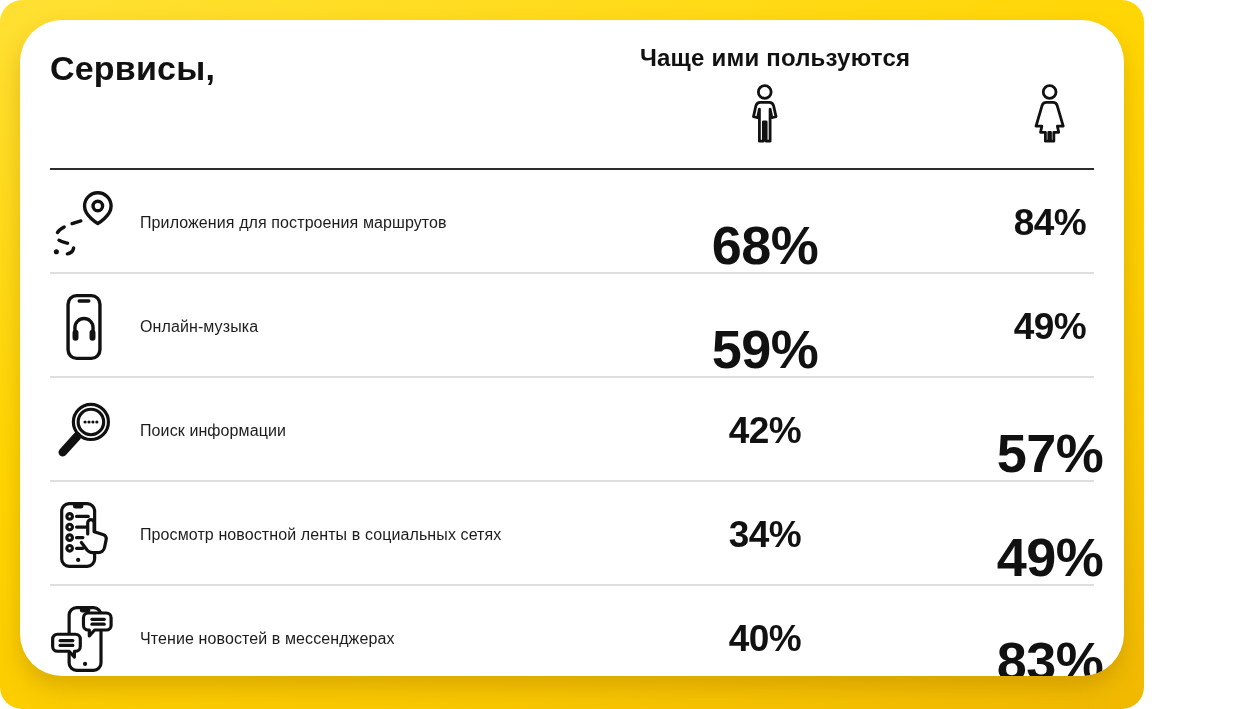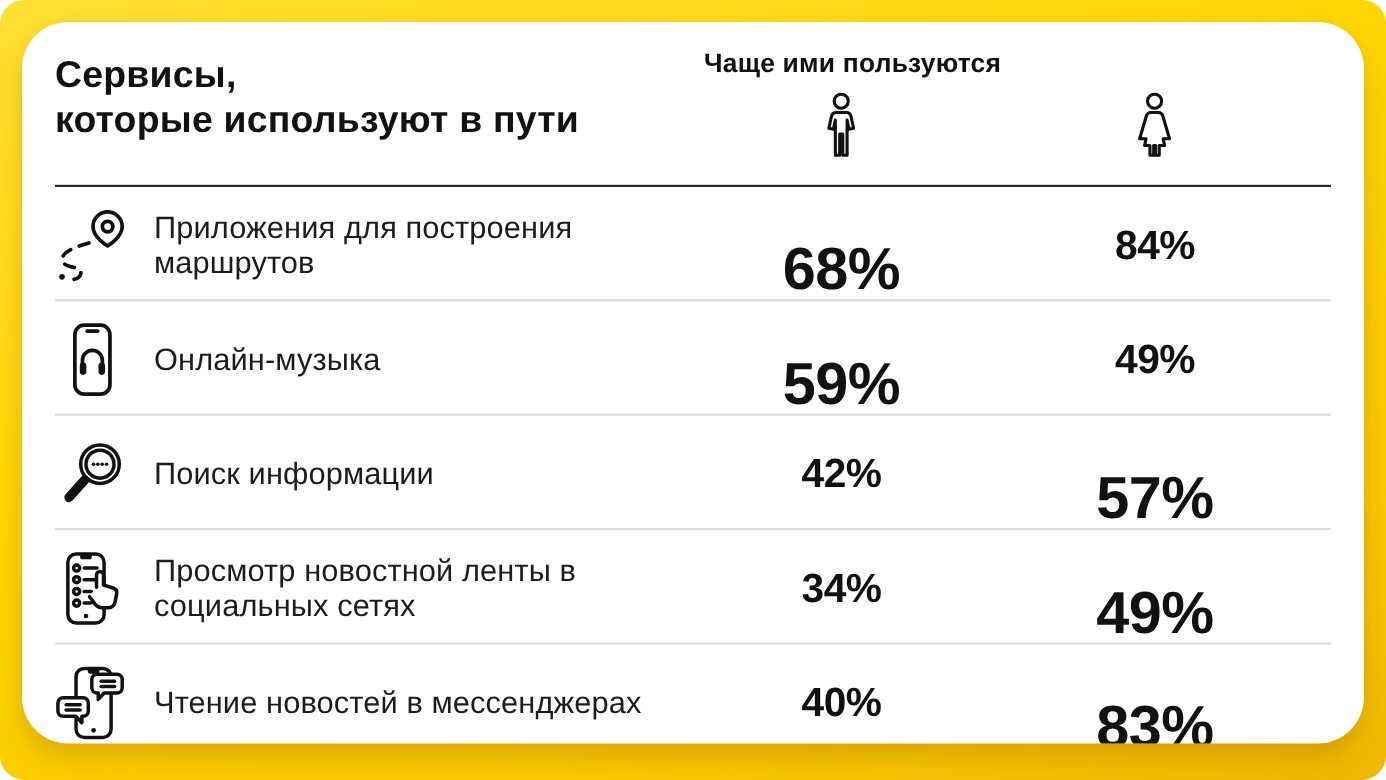--- a/index.html
+++ b/index.html
@@ -4,21 +4,21 @@
 <style>
   * { margin: 0; padding: 0; box-sizing: border-box; }
   html, body { width: 1260px; height: 709px; }
   body {
     font-family: "Liberation Sans", "DejaVu Sans", sans-serif;
     background: #ffffff;
     overflow: hidden;
     color: #111;
   }
   .frame {
-    width: 1260px; height: 709px;
+    width: 1144px; height: 709px;
     border-radius: 22px;
     background: linear-gradient(160deg, #FFE033 0%, #FFD500 42%, #F9C800 78%, #F0B900 100%);
     position: relative;
     text-decoration: underline;
   }
   .card {
     position: absolute;
     left: 20px; top: 20px; right: 20px; bottom: 33px;
     background: #ffffff;
     border-radius: 42px;
@@ -57,21 +57,21 @@
     display: grid;
     grid-template-columns: 90px 500px 250px 320px;
     align-items: center;
     height: 104px;
     border-bottom: 2px solid #dedede;
   }
   .row:last-child { border-bottom: none; }
   .icon-cell { display: flex; align-items: center; justify-content: flex-start; }
   .icon-cell svg { width: 68px; height: 68px; }
   .label {
-    font-size: 28px;
+    font-size: 16px;
     font-weight: 400;
     color: #1c1c1c;
     letter-spacing: 0.1px;
   }
   .val {
     text-align: center;
     font-weight: 700;
     letter-spacing: -0.5px;
     white-space: nowrap;
   }
@@ -80,21 +80,20 @@
 </style>
 </head>
 <body>
 
 <div class="frame">
   <div class="card">
 
     <div class="hdr">
       <div class="title">
         <span>Сервисы,</span><br>
-        <span>которые используют в пути</span>
       </div>
       <div class="usage">
         <div class="usage-title">Чаще ими пользуются</div>
         <div class="gender-row">
           <div class="gender-cell">
             <svg class="person" viewBox="0 0 40 64">
               <g fill="none" stroke="#111" stroke-width="3" stroke-linejoin="round">
                 <circle cx="20" cy="8.5" r="6.8"></circle>
                 <path d="M15.2 19.5 h9.6 c2.3 0 4.2 1.6 4.7 3.9 L32 34.8 l-4.4 1 -1.9 -9 V61 h-4.2 V40.5 h-3 V61 h-4.2 V26.8 l-1.9 9 -4.4 -1 2.5 -11.4 c.5 -2.3 2.4 -3.9 4.7 -3.9 Z"></path>
               </g>

